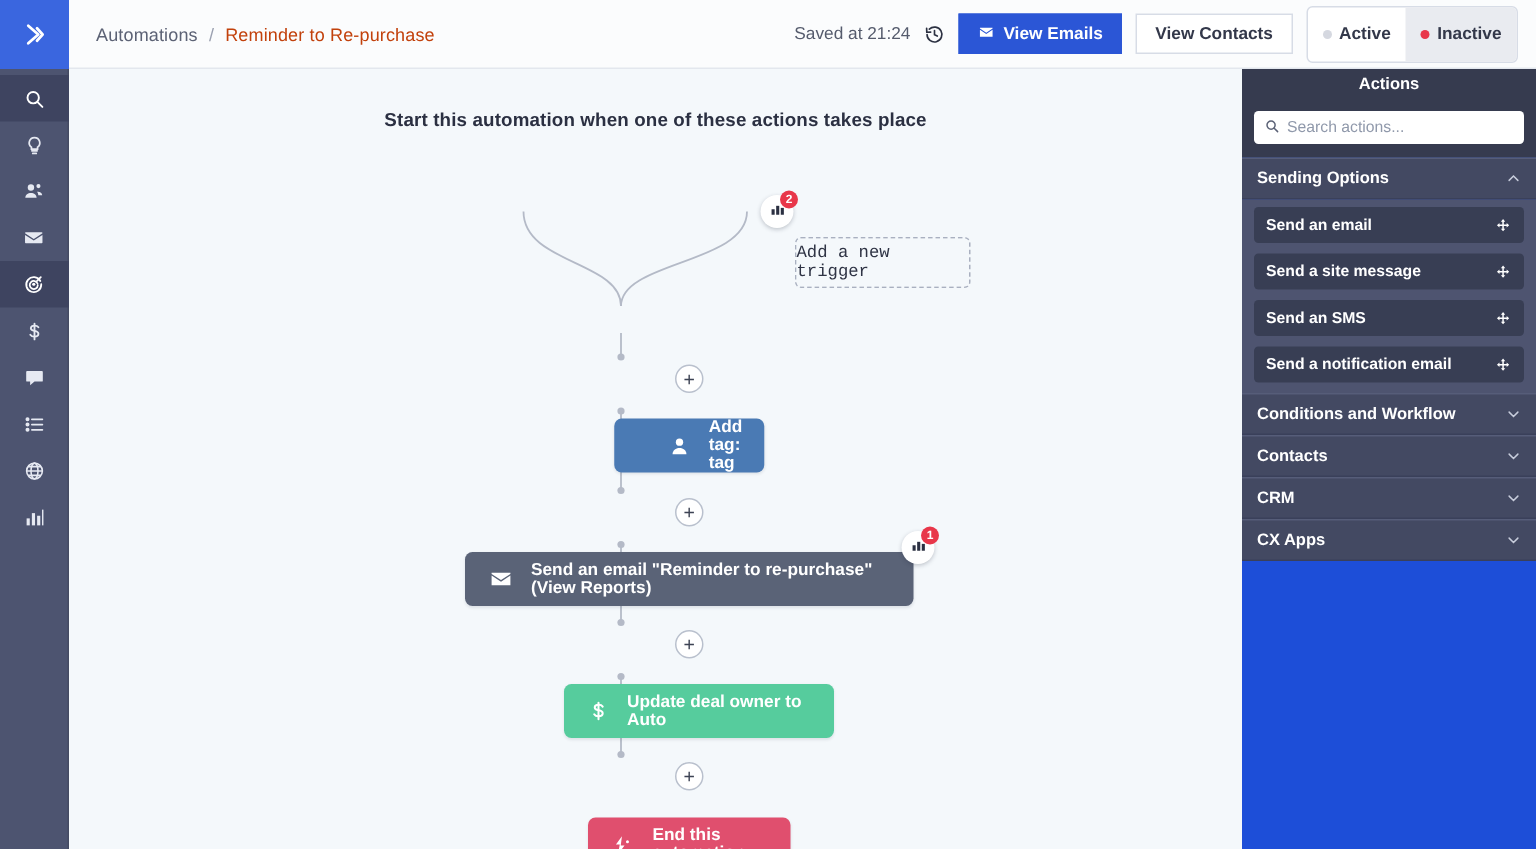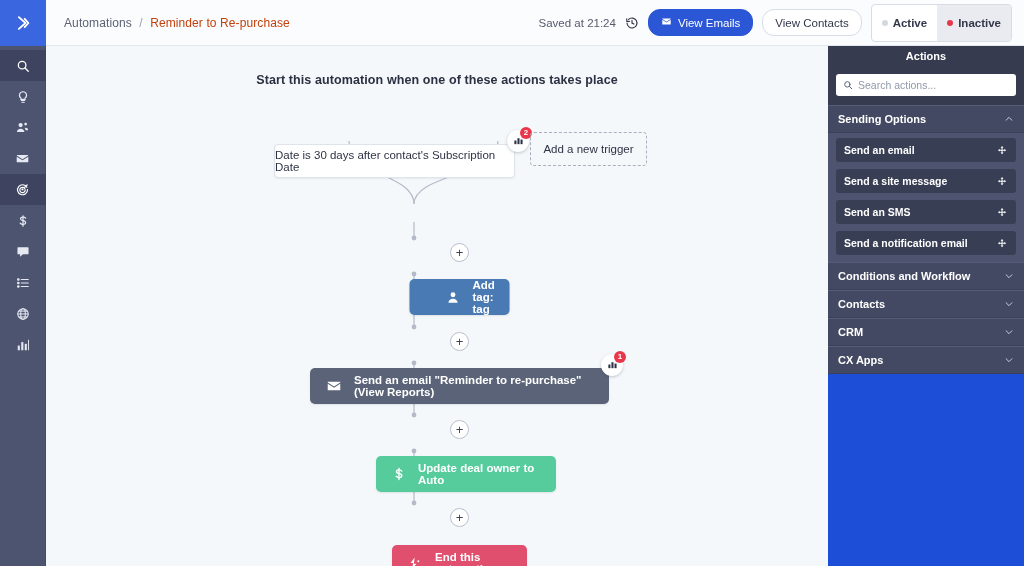--- a/index.html
+++ b/index.html
@@ -47,24 +47,24 @@
     padding: 0 12px 0 18px;
     flex: 0 0 46px;
   }
   .breadcrumb { font-size: 12px; color: #5c6275; letter-spacing: .1px; white-space: nowrap; }
   .breadcrumb .sep { color: #9aa0b0; margin: 0 4px; }
   .breadcrumb .cur { color: #c2410c; }
   .hdr-right { margin-left: auto; display: flex; align-items: center; gap: 9px; justify-content: center; }
   .saved { font-size: 11.5px; color: #555b6d; white-space: nowrap; }
   .clock-ic { color: #2c3142; display:flex; align-items:center; }
   .btn {
-    height: 27px; border-radius: 12px;
+    height: 27px; border-radius: 0;
     display: flex; align-items: center; gap: 6px;
     padding: 0 12px;
-    font-size: 11.5px; font-weight: normal;
+    font-size: 11.5px; font-weight: bold;
     cursor: pointer; white-space: nowrap;
   }
   .btn-primary { background: #2b56d6; color: #fff; border: 1px solid #2b56d6; }
   .btn-ghost { background: #fff; color: #33384a; border: 1px solid #d7dce6; }
   .seg {
     height: 38px; display: flex; border: 1px solid #d7dce6; border-radius: 4px; overflow: hidden;
     background: #fff;
   }
   .seg-opt {
     display: flex; align-items: center; gap: 5px;
@@ -368,35 +368,32 @@
             <circle cx="368" cy="192" r="2.4"></circle>
             <circle cx="368" cy="228" r="2.4"></circle>
             <circle cx="368" cy="281" r="2.4"></circle>
             <circle cx="368" cy="317" r="2.4"></circle>
             <circle cx="368" cy="369" r="2.4"></circle>
             <circle cx="368" cy="405" r="2.4"></circle>
             <circle cx="368" cy="457" r="2.4"></circle>
           </g>
         </svg>
 
-        <div class="node trigger-box" style="left:228px; top:98px; width:241px; height:34px;">
-          <span>Date is 30 days after contact's Subscription Date</span>
-        </div>
         <div class="rbadge" style="left:461px; top:84px;">
           <span>
             <svg width="11" height="11" viewBox="0 0 24 24" fill="#2b3042">
                 <rect x="3" y="12" width="4.5" height="8"></rect>
                 <rect x="9.7" y="7" width="4.5" height="13"></rect>
                 <rect x="16.4" y="10" width="4.5" height="10"></rect>
               </svg>
           </span>
           <span class="cnt">2</span>
         </div>
 
-        <div class="node trigger-add" style="left:484px; top:86px; width:117px; height:34px;">
+        <div class="node trigger-add" style="left:484px; top:112px; width:117px; height:34px;font-family:Liberation Mono, monospace;">
           <span>Add a new trigger</span>
         </div>
 
         <div class="node plus" style="left:404px; top:197px;">
           <span>+</span>
         </div>
         <div class="node plus" style="left:404px; top:286px;">
           <span>+</span>
         </div>
         <div class="node plus" style="left:404px; top:374px;">

